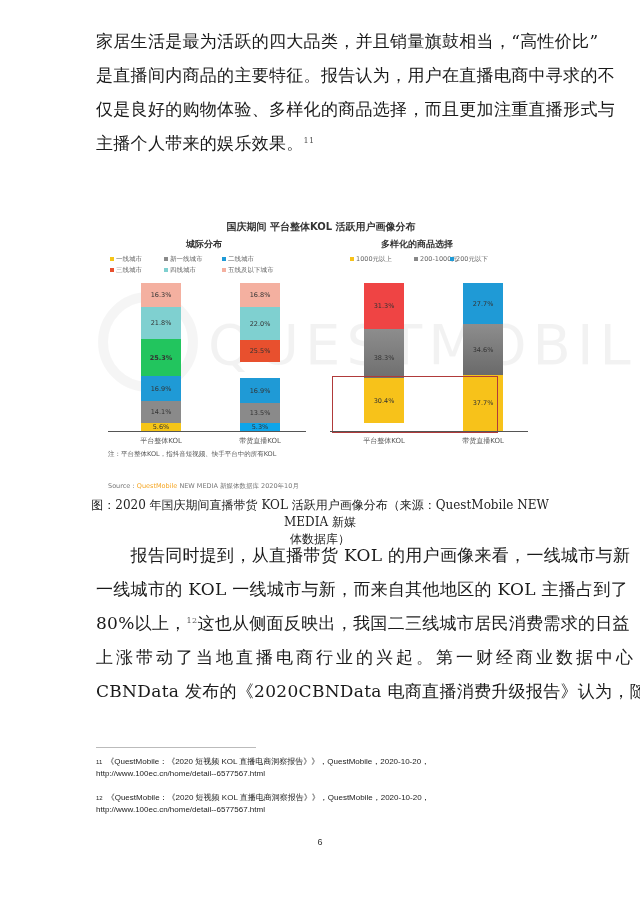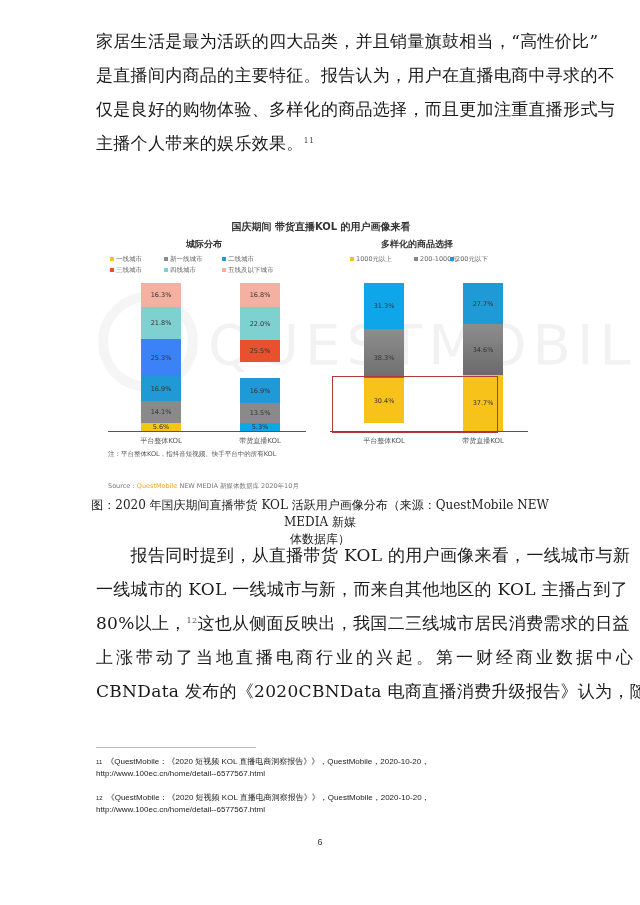--- a/index.html
+++ b/index.html
@@ -36,36 +36,36 @@
   <span class="line">家居生活是最为活跃的四大品类，并且销量旗鼓相当，“高性价比”</span>
   <span class="line">是直播间内商品的主要特征。报告认为，用户在直播电商中寻求的不</span>
   <span class="line">仅是良好的购物体验、多样化的商品选择，而且更加注重直播形式与</span>
   <span class="line"><span>主播个人带来的娱乐效果。</span><sup>11</sup></span>
 </div>
 
 <div class="figure">
   <div class="wm-circle" style="left:10px; top:80px; width:80px; height:80px;"></div>
   <div class="watermark" style="left:120px; top:100px;">QUESTMOBILE</div>
 
-  <div class="fig-title">国庆期间 带货直播KOL 的用户画像来看</div>
+  <div class="fig-title">国庆期间 平台整体KOL 活跃用户画像分布</div>
 
   <div class="sub-title" style="left:98px; top:26px;">城际分布</div>
   <div class="legend" style="left:22px; top:43px; width:200px; height:20px;">
     <div class="li" style="left:0; top:0;"><span class="sw" style="background:#f5c518;"></span><span>一线城市</span></div>
     <div class="li" style="left:54px; top:0;"><span class="sw" style="background:#8a8a8a;"></span><span>新一线城市</span></div>
     <div class="li" style="left:112px; top:0;"><span class="sw" style="background:#1f9ad6;"></span><span>二线城市</span></div>
     <div class="li" style="left:0; top:11px;"><span class="sw" style="background:#e8502e;"></span><span>三线城市</span></div>
     <div class="li" style="left:54px; top:11px;"><span class="sw" style="background:#7fd0d0;"></span><span>四线城市</span></div>
     <div class="li" style="left:112px; top:11px;"><span class="sw" style="background:#f4b0a0;"></span><span>五线及以下城市</span></div>
   </div>
 
   <div class="bar" style="left:53px; top:71px; height:148px;">
     <div class="seg" style="top:0; height:24px; background:#f4b0a0;">16.3%</div>
     <div class="seg" style="top:24px; height:32px; background:#7fd0d0;">21.8%</div>
-    <div class="seg" style="top:56px; height:37px; background:#3b82f6;">25.3%</div>
+    <div class="seg" style="top:56px; height:37px; background:#22c55e;font-weight:bold;">25.3%</div>
     <div class="seg" style="top:93px; height:25px; background:#1f9ad6;">16.9%</div>
     <div class="seg" style="top:118px; height:22px; background:#8a8a8a;">14.1%</div>
     <div class="seg" style="top:140px; height:8px; background:#f5c518;">5.6%</div>
   </div>
   <div class="bar" style="left:152px; top:71px; height:148px;">
     <div class="seg" style="top:0; height:24px; background:#f4b0a0;">16.8%</div>
     <div class="seg" style="top:24px; height:33px; background:#7fd0d0;">22.0%</div>
     <div class="seg" style="top:57px; height:22px; background:#e8502e;">25.5%</div>
     <div class="seg" style="top:95px; height:25px; background:#1f9ad6;">16.9%</div>
     <div class="seg" style="top:120px; height:20px; background:#8a8a8a;">13.5%</div>
@@ -77,21 +77,21 @@
   <div class="note" style="left:20px; top:238px;">注：平台整体KOL，指抖音短视频、快手平台中的所有KOL</div>
 
   <div class="sub-title" style="left:293px; top:26px;">多样化的商品选择</div>
   <div class="legend" style="left:262px; top:43px; width:160px; height:10px;">
     <div class="li" style="left:0; top:0;"><span class="sw" style="background:#f7c21a;"></span><span>1000元以上</span></div>
     <div class="li" style="left:64px; top:0;"><span class="sw" style="background:#888888;"></span><span>200-1000元</span></div>
     <div class="li" style="left:100px; top:0;"><span class="sw" style="background:#1f9ad6;"></span><span>200元以下</span></div>
   </div>
 
   <div class="bar" style="left:276px; top:71px; height:148px;">
-    <div class="seg" style="top:0; height:46px; background:#0ea5e9;">31.3%</div>
+    <div class="seg" style="top:0; height:46px; background:#ef4444;">31.3%</div>
     <div class="seg" style="top:46px; height:57px; background:linear-gradient(#8d8d8d,#6a6a6a);">38.3%</div>
     <div class="seg" style="top:95px; height:45px; background:#f7c21a;">30.4%</div>
   </div>
   <div class="bar" style="left:375px; top:71px; height:148px;">
     <div class="seg" style="top:0; height:41px; background:#1f9ad6;">27.7%</div>
     <div class="seg" style="top:41px; height:51px; background:linear-gradient(#8d8d8d,#6a6a6a);">34.6%</div>
     <div class="seg" style="top:92px; height:56px; background:#f7c21a;">37.7%</div>
   </div>
   <div class="hl-box" style="left:244px; top:164px; width:164px; height:55px;"></div>
   <div class="axis" style="left:242px; top:219px; width:198px;"></div>

